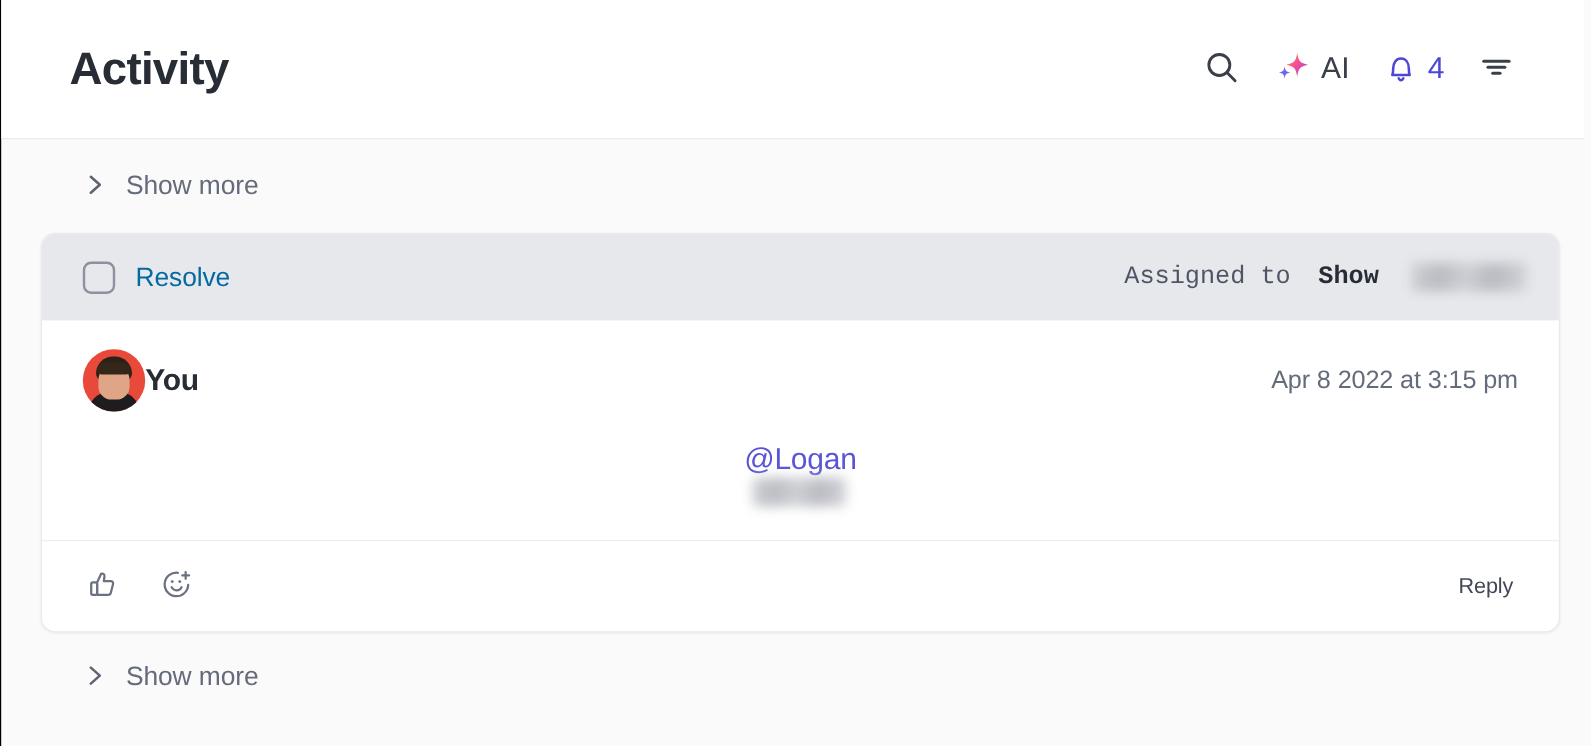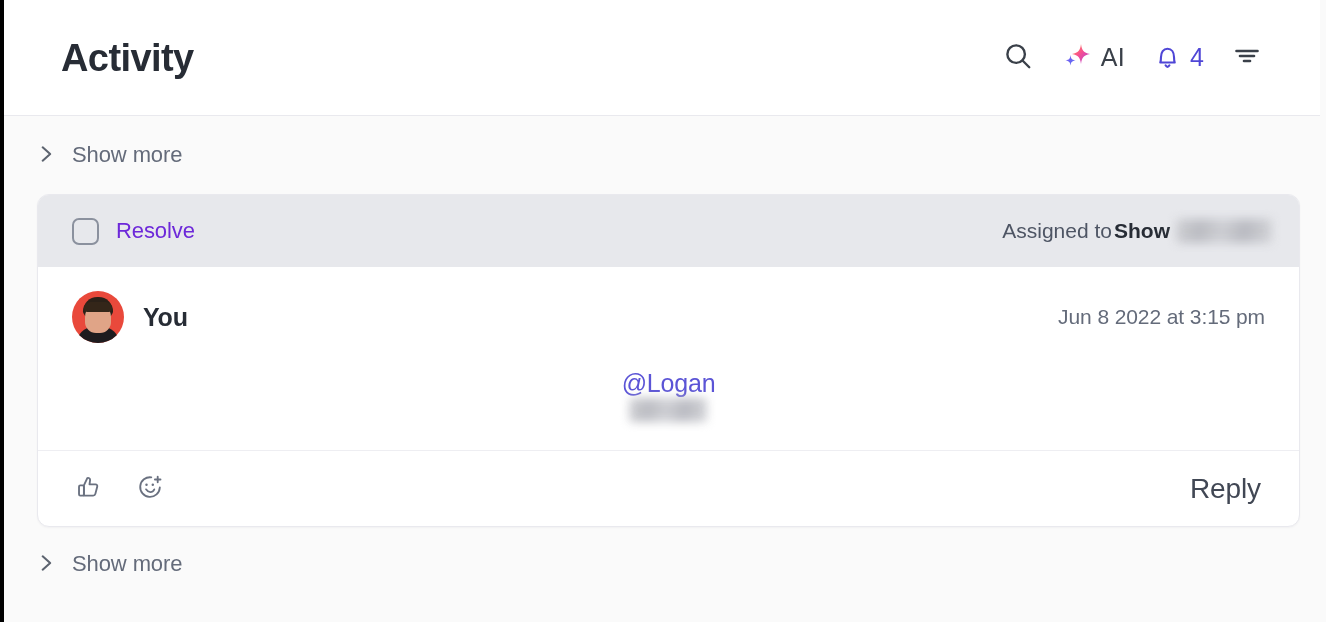--- a/index.html
+++ b/index.html
@@ -15,21 +15,21 @@
     background: #fafafa;
     color: #353b48;
     -webkit-font-smoothing: antialiased;
   }
 
   .app {
     position: relative;
     width: 1320px;
     height: 622px;
     background: #fafafa;
-    border-left: 4px solid #000000;
+    border-left: 1px solid #000000;
     overflow: hidden;
   }
 
   
   .header {
     height: 116px;
     background: #ffffff;
     border-bottom: 1px solid #e9e9ee;
     display: flex;
     align-items: center;
@@ -82,21 +82,21 @@
 
   
   .body-area {
     padding: 0;
   }
 
   .show-more {
     display: flex;
     align-items: center;
     gap: 16px;
-    padding: 26px 0 26px 32px;
+    padding: 26px 0 26px 68px;
     cursor: pointer;
     background: transparent;
     border: none;
     font-family: inherit;
     width: 100%;
     text-align: left;
   }
 
   .show-more-label {
     font-size: 22px;
@@ -140,31 +140,32 @@
     height: 27px;
     border: 2px solid #8b919e;
     border-radius: 7px;
     background: transparent;
     flex: 0 0 auto;
     cursor: pointer;
   }
 
   .resolve-label {
     font-size: 22px;
-    color: #6d28d9;
+    color: #0369a1;
     letter-spacing: -0.1px;
   }
 
   .assigned {
     font-size: 21px;
     color: #4e5564;
     display: flex;
     align-items: center;
-    gap: 2px;
+    gap: 23px;
     white-space: nowrap;
+    font-family: Liberation Mono, monospace;
   }
 
   .assigned-name {
     font-weight: bold;
     color: #272c35;
   }
 
   .redacted {
     display: inline-block;
     height: 22px;
@@ -183,21 +184,20 @@
 
   .comment-head {
     display: flex;
     align-items: center;
     justify-content: space-between;
   }
 
   .author {
     display: flex;
     align-items: center;
-    gap: 19px;
   }
 
   .avatar {
     width: 52px;
     height: 52px;
     border-radius: 50%;
     background: #e9493b;
     position: relative;
     overflow: hidden;
     flex: 0 0 auto;
@@ -306,21 +306,21 @@
     align-items: center;
     justify-content: center;
     border-radius: 6px;
   }
 
   .reply-btn {
     background: transparent;
     border: none;
     cursor: pointer;
     font-family: inherit;
-    font-size: 28px;
+    font-size: 18px;
     color: #414754;
     letter-spacing: -0.1px;
     padding: 6px 8px;
     border-radius: 6px;
   }
 
   .bottom-more { padding-top: 24px; }
 </style>
 </head>
 <body>
@@ -414,21 +414,21 @@
         <div class="comment-head">
           <div class="author">
             <span class="avatar">
               <span class="torso"></span>
               <span class="hair"></span>
               <span class="face"></span>
               <span class="fringe"></span>
             </span>
             <span class="author-name">You</span>
           </div>
-          <div class="timestamp">Jun 8 2022 at 3:15 pm</div>
+          <div class="timestamp">Apr 8 2022 at 3:15 pm</div>
         </div>
 
         <div class="comment-text">
           <span class="mention">@Logan</span>
           <span class="redacted mention-redact"></span>
         </div>
       </div>
 
       <div class="card-footer">
         <div class="reactions">

